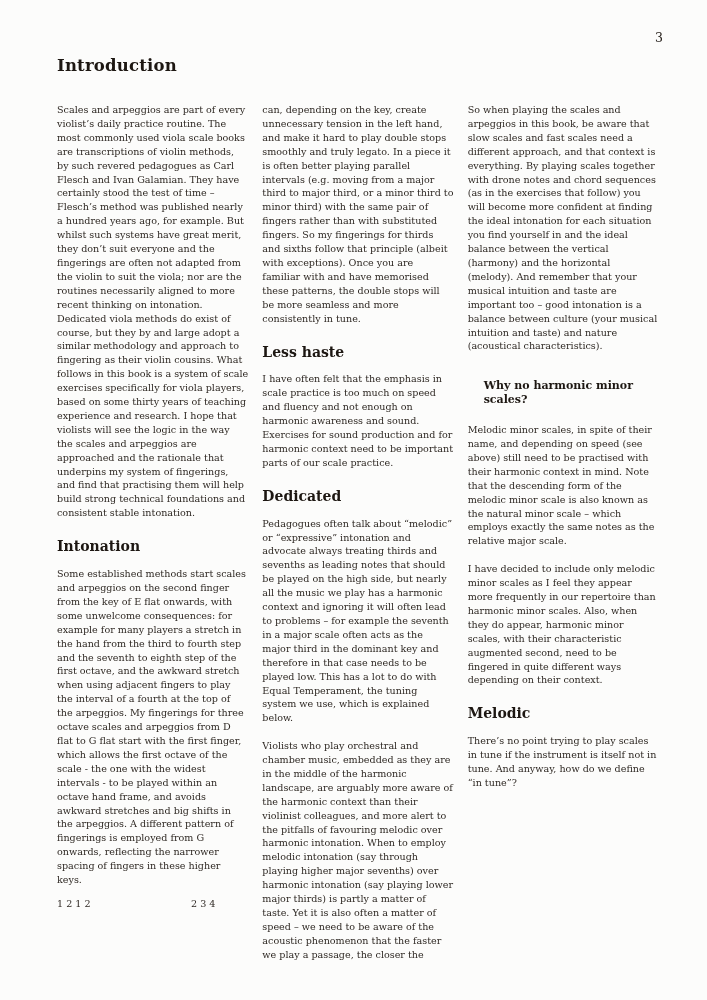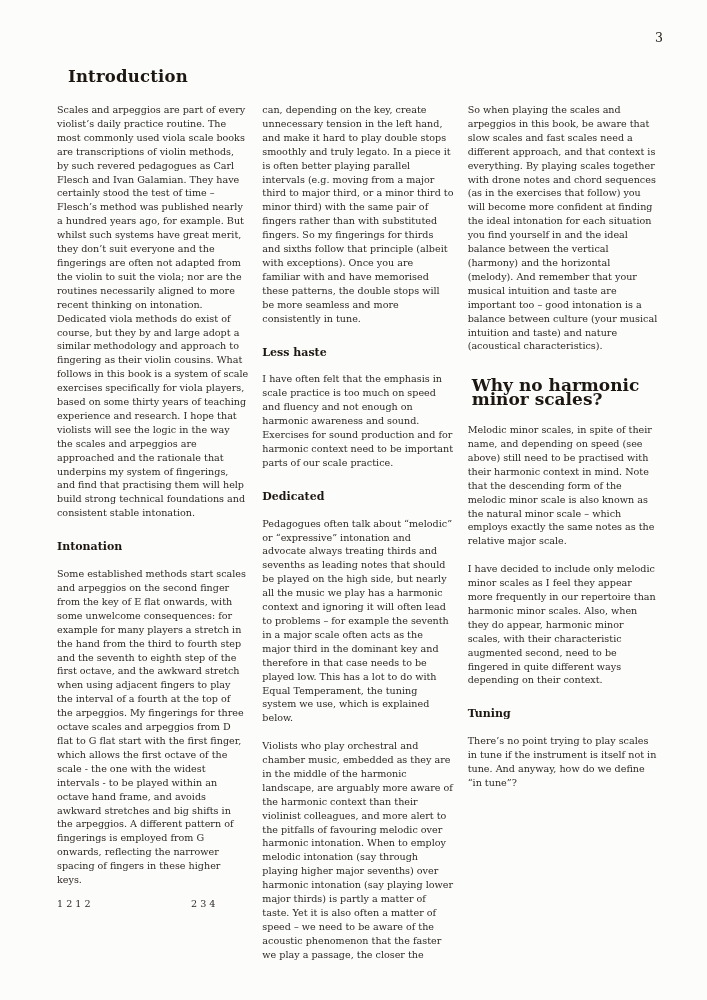--- a/index.html
+++ b/index.html
@@ -20,21 +20,21 @@
     position: absolute;
     top: 30px;
     right: 44px;
     font-size: 12.5px;
     color: #27211c;
   }
   .title {
     position: absolute;
     top: 56px;
     left: 57px;
-    margin: 11px;
+    margin: 0;
     font-size: 16.5px;
     font-weight: bold;
     letter-spacing: 0.2px;
     color: #1d1712;
   }
   .columns {
     position: absolute;
     top: 103px;
     left: 57px;
     width: 602px;
@@ -45,28 +45,28 @@
     flex: 1;
     min-width: 0;
     font-size: 9.6px;
     line-height: 13.9px;
     text-align: left;
   }
   .col p {
     margin: 0 0 13.9px 0;
   }
   .heading {
-    font-size: 11px;
+    font-size: 14px;
     font-weight: bold;
     color: #1d1712;
     margin: 20px 0 13px 0;
   }
   .heading.big {
-    font-size: 17px;
-    margin: 26px 0 16px 4px;
+    font-size: 11px;
+    margin: 26px 0 16px 16px;
   }
   .fing-table {
     font-size: 9.6px;
     line-height: 14.5px;
     margin-top: -4px;
   }
   .fing-row { display: flex; }
   .fing-c1 { width: 62px; }
   .fing-c2 { width: 72px; }
   .fing-c3 { flex: 1; }
@@ -103,18 +103,18 @@
       <div class="heading">Dedicated</div>
       <p>Pedagogues often talk about “melodic” or “expressive” intonation and advocate always treating thirds and sevenths as leading notes that should be played on the high side, but nearly all the music we play has a harmonic context and ignoring it will often lead to problems – for example the seventh in a major scale often acts as the major third in the dominant key and therefore in that case needs to be played low. This has a lot to do with Equal Temperament, the tuning system we use, which is explained below.</p>
       <p>Violists who play orchestral and chamber music, embedded as they are in the middle of the harmonic landscape, are arguably more aware of the harmonic context than their violinist colleagues, and more alert to the pitfalls of favouring melodic over harmonic intonation. When to employ melodic intonation (say through playing higher major sevenths) over harmonic intonation (say playing lower major thirds) is partly a matter of taste. Yet it is also often a matter of speed – we need to be aware of the acoustic phenomenon that the faster we play a passage, the closer the</p>
     </div>
 
     <div class="col">
       <p>So when playing the scales and arpeggios in this book, be aware that slow scales and fast scales need a different approach, and that context is everything. By playing scales together with drone notes and chord sequences (as in the exercises that follow) you will become more confident at finding the ideal intonation for each situation you find yourself in and the ideal balance between the vertical (harmony) and the horizontal (melody). And remember that your musical intuition and taste are important too – good intonation is a balance between culture (your musical intuition and taste) and nature (acoustical characteristics).</p>
       <div class="heading big">Why no harmonic minor scales?</div>
       <p>Melodic minor scales, in spite of their name, and depending on speed (see above) still need to be practised with their harmonic context in mind. Note that the descending form of the melodic minor scale is also known as the natural minor scale – which employs exactly the same notes as the relative major scale.</p>
       <p>I have decided to include only melodic minor scales as I feel they appear more frequently in our repertoire than harmonic minor scales. Also, when they do appear, harmonic minor scales, with their characteristic augmented second, need to be fingered in quite different ways depending on their context.</p>
-      <div class="heading">Tuning</div>
+      <div class="heading">Melodic</div>
       <p>There’s no point trying to play scales in tune if the instrument is itself not in tune. And anyway, how do we define “in tune”?</p>
     </div>
 
   </div>
 </div>
 
 </body></html>

